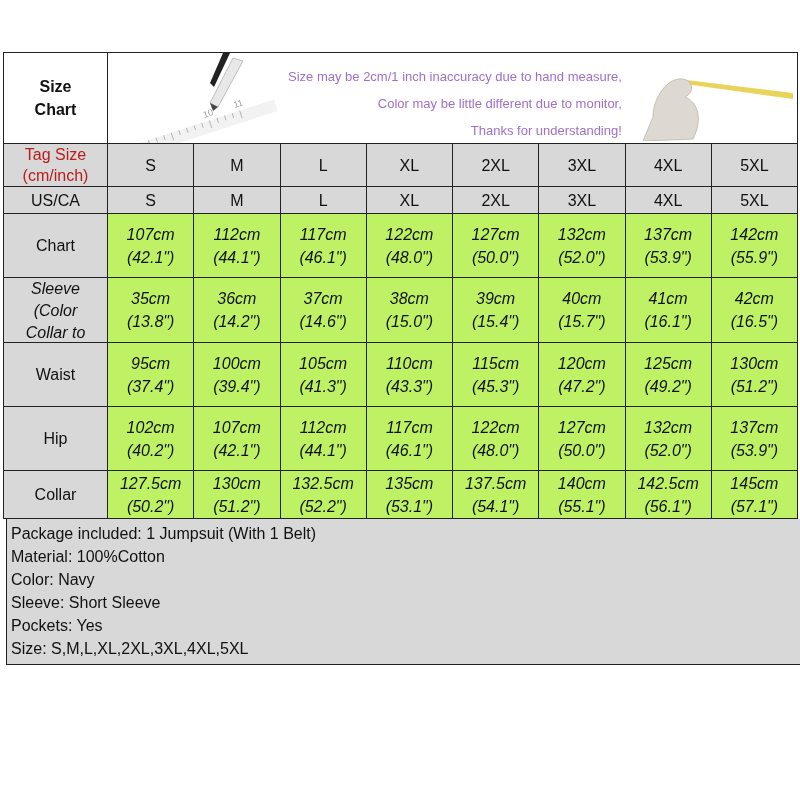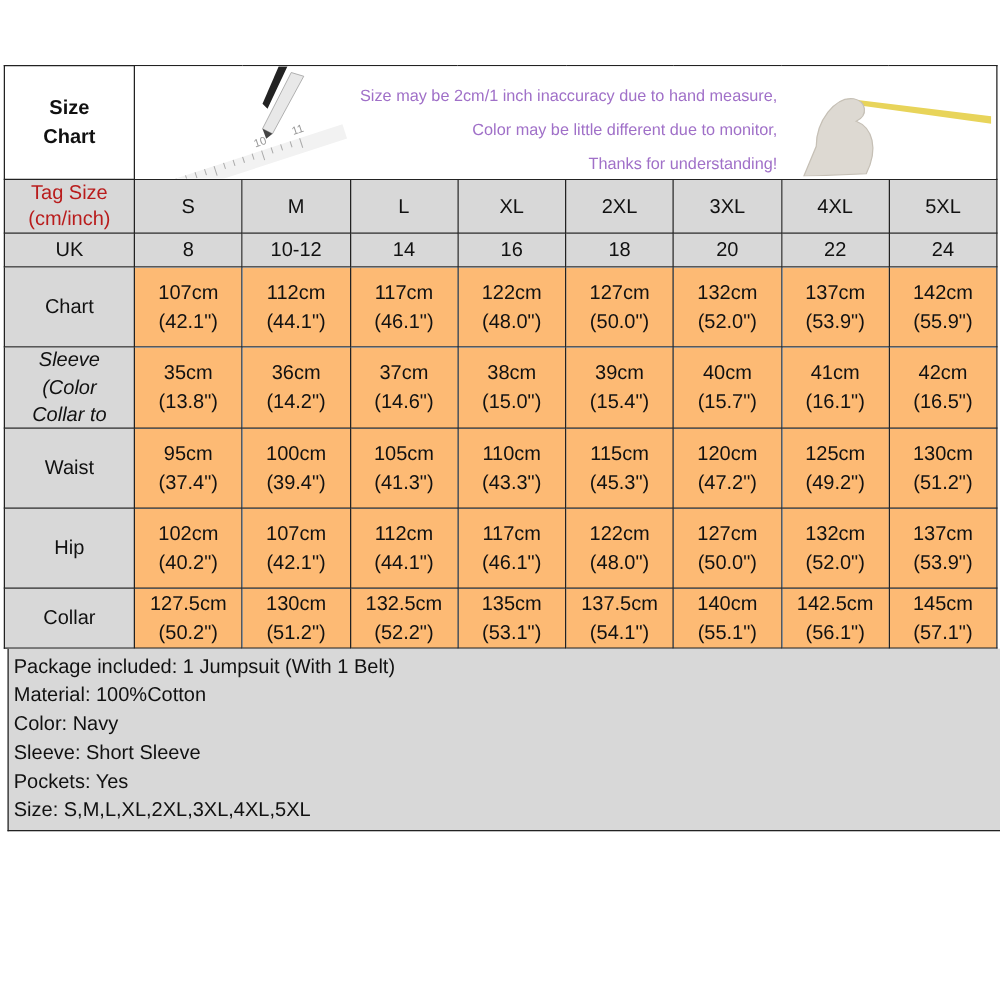--- a/index.html
+++ b/index.html
@@ -12,21 +12,21 @@
     col.c0 { width: 104px; }
     col.cs { width: 86.25px; }
     .title-cell { background: #ffffff; font-weight: bold; font-size: 22px; line-height: 29px; height: 90px; }
     .banner-cell { background: #ffffff; position: relative; padding: 0; }
     .banner { position: relative; height: 90px; }
     .banner .notes { position: absolute; left: 180px; top: 10px; text-align: right;
                      color: #a070c8; font-size: 13px; line-height: 27px; }
     .pencil { position: absolute; left: 10px; top: 0; width: 170px; height: 90px; }
     .hand { position: absolute; right: 4px; top: 4px; width: 170px; height: 84px; }
     .gray { background: #d8d8d8; }
-    .white { background: #fdba74; }
+    .white { background: #bef264; font-style: italic; }
     .tag-label { color: #b91c1c; font-size: 16px; line-height: 21px; }
     .h-tag { height: 43px; }
     .h-small { height: 27px; }
     .h-meas { height: 64px; }
     .h-len { height: 48px; }
     .sleeve-label { line-height: 22px; height: 64px; overflow: hidden; display: block; padding-top: 0; font-style: italic; }
     .notes-box { position: absolute; left: 3px; width: 791px; background: #d8d8d8;
                  border: 1.5px solid #222; border-top: none; padding: 3px 0 4px 4px;
                  font-size: 16px; line-height: 23px; text-align: left; }
   </style>
@@ -99,30 +99,30 @@
         </td>
         <td class="gray">S</td>
         <td class="gray">M</td>
         <td class="gray">L</td>
         <td class="gray">XL</td>
         <td class="gray">2XL</td>
         <td class="gray">3XL</td>
         <td class="gray">4XL</td>
         <td class="gray">5XL</td>
       </tr>
-        <tr class="h-small">
-          <td class="gray">UK</td>
-          <td class="gray">8</td>
-          <td class="gray">10-12</td>
-          <td class="gray">14</td>
-          <td class="gray">16</td>
-          <td class="gray">18</td>
-          <td class="gray">20</td>
-          <td class="gray">22</td>
-          <td class="gray">24</td>
+    <tr class="h-small">
+          <td class="gray">US/CA</td>
+          <td class="gray">S</td>
+          <td class="gray">M</td>
+          <td class="gray">L</td>
+          <td class="gray">XL</td>
+          <td class="gray">2XL</td>
+          <td class="gray">3XL</td>
+          <td class="gray">4XL</td>
+          <td class="gray">5XL</td>
         </tr>
         <tr class="h-meas">
           <td class="gray">Chart</td>
           <td class="white">
             <div>107cm</div>
             <div>(42.1")</div>
           </td>
           <td class="white">
             <div>112cm</div>
             <div>(44.1")</div>

